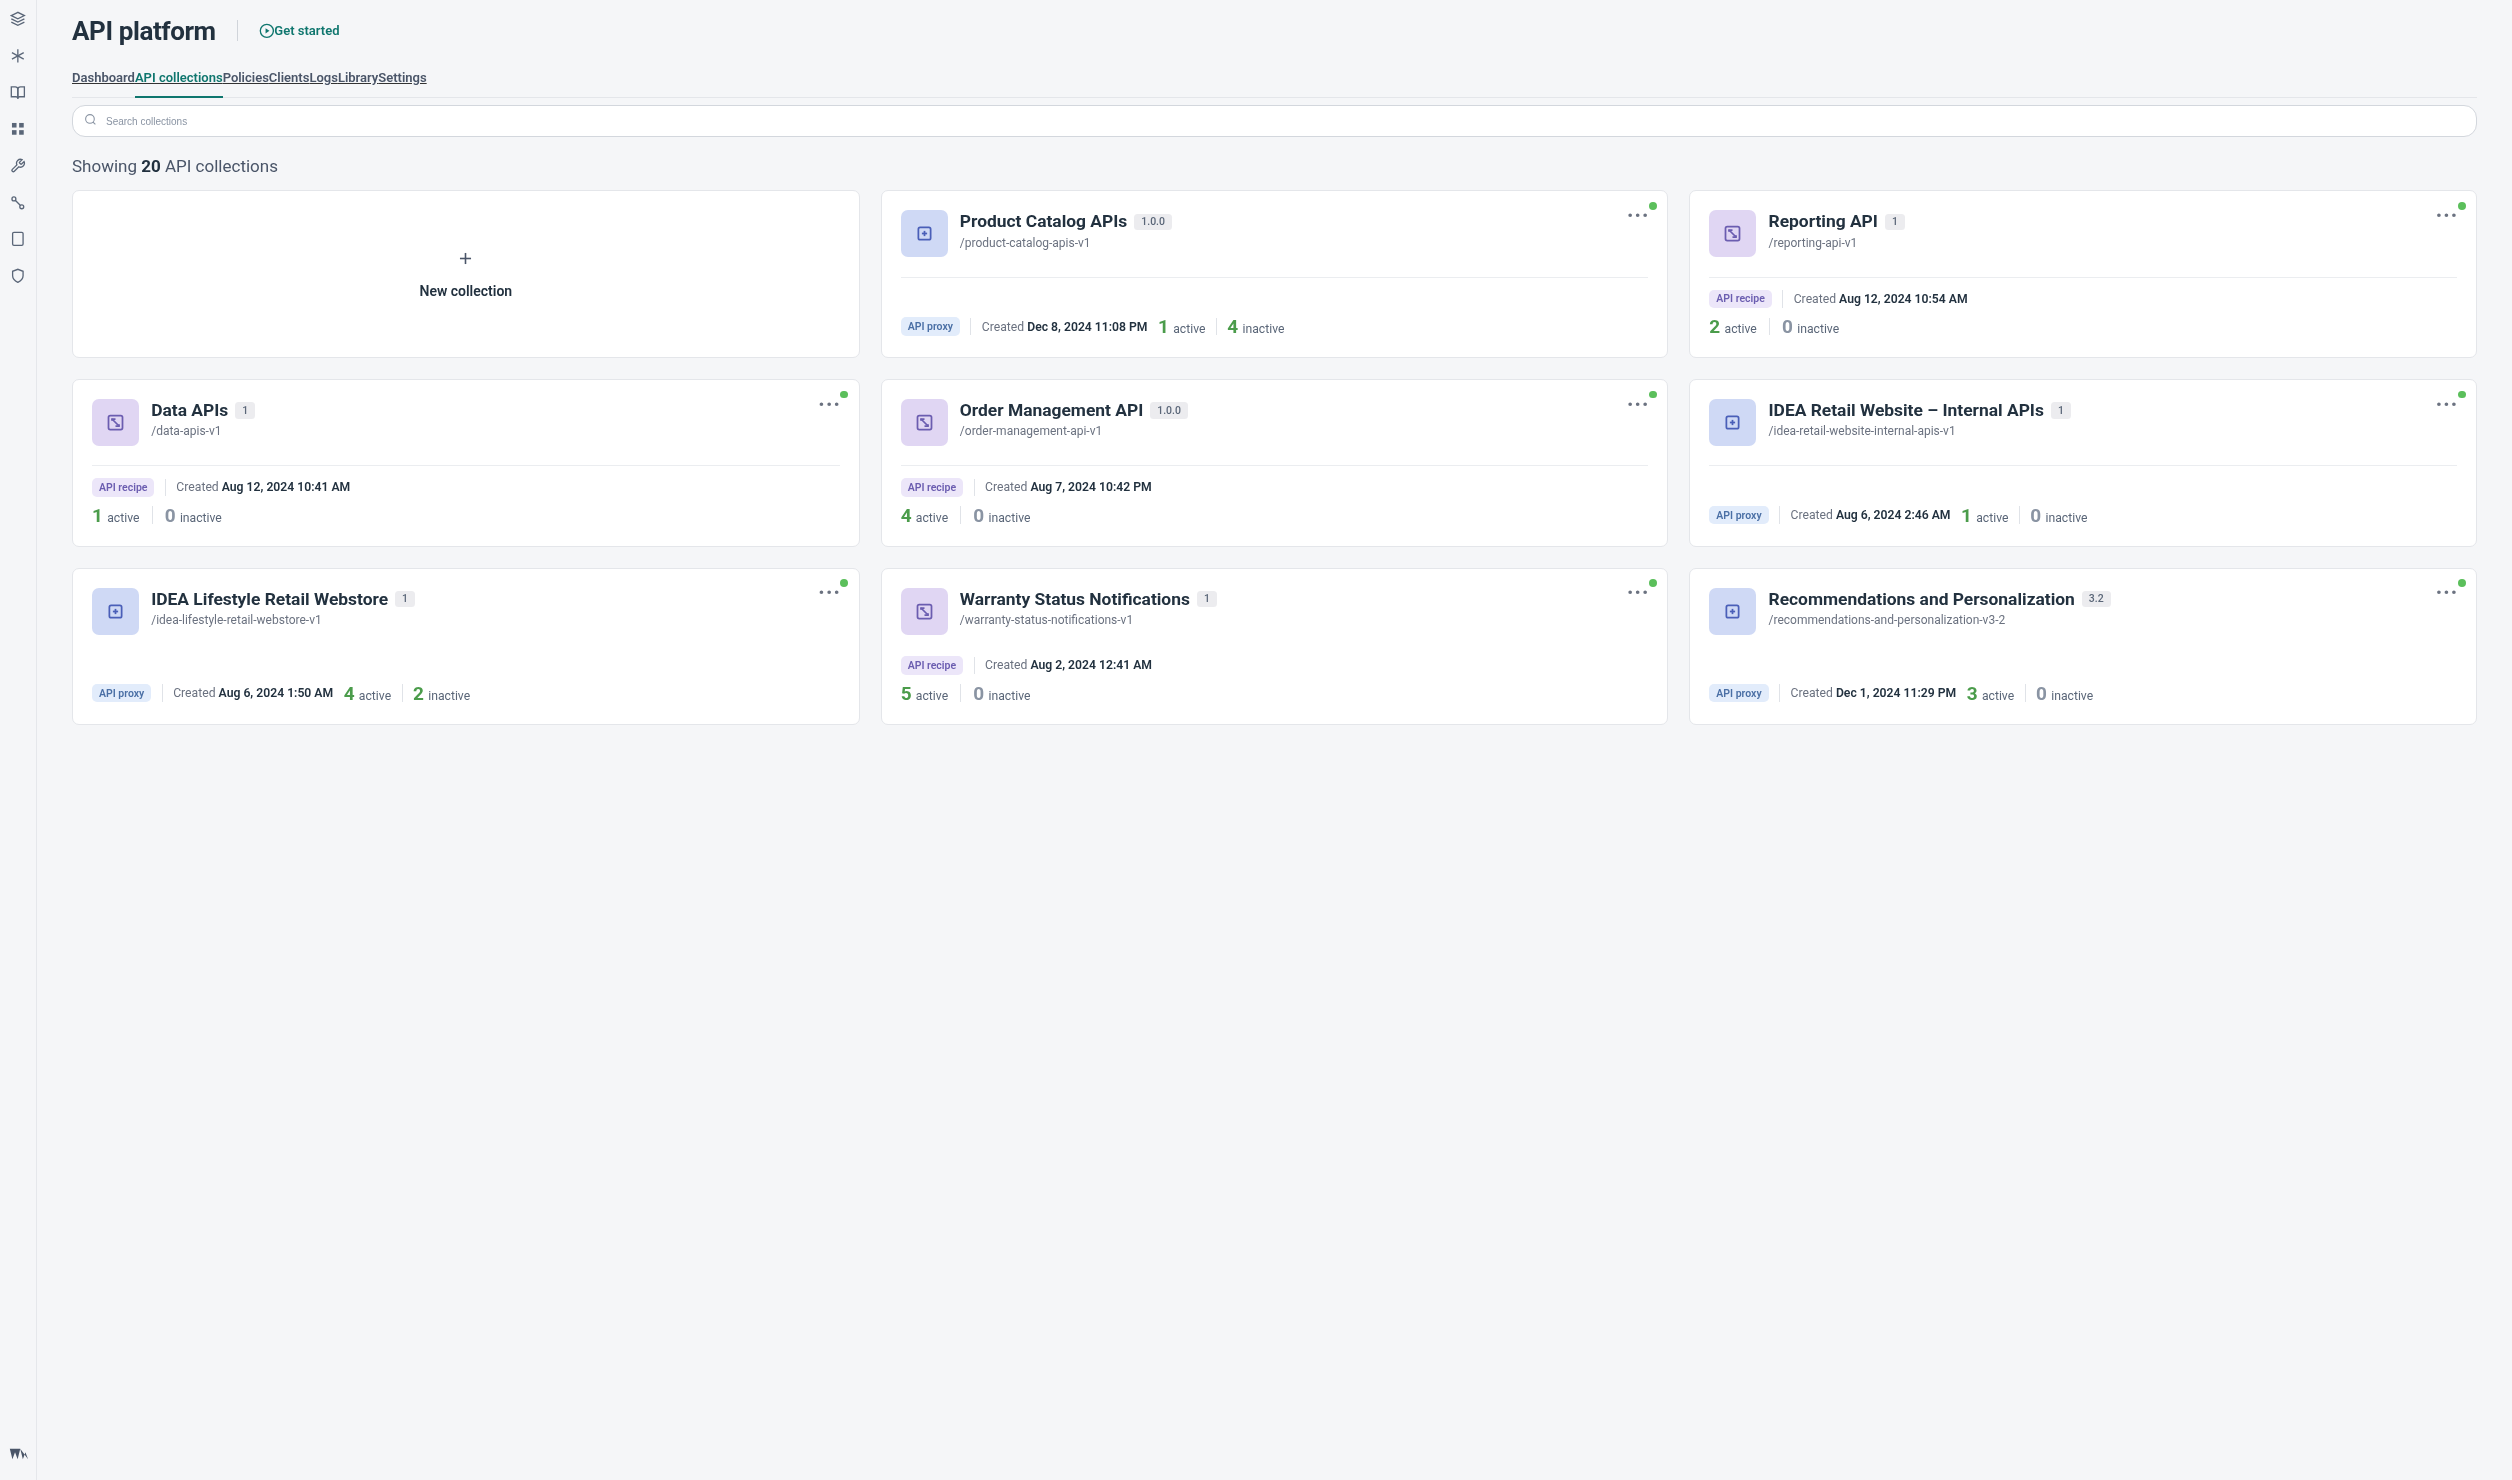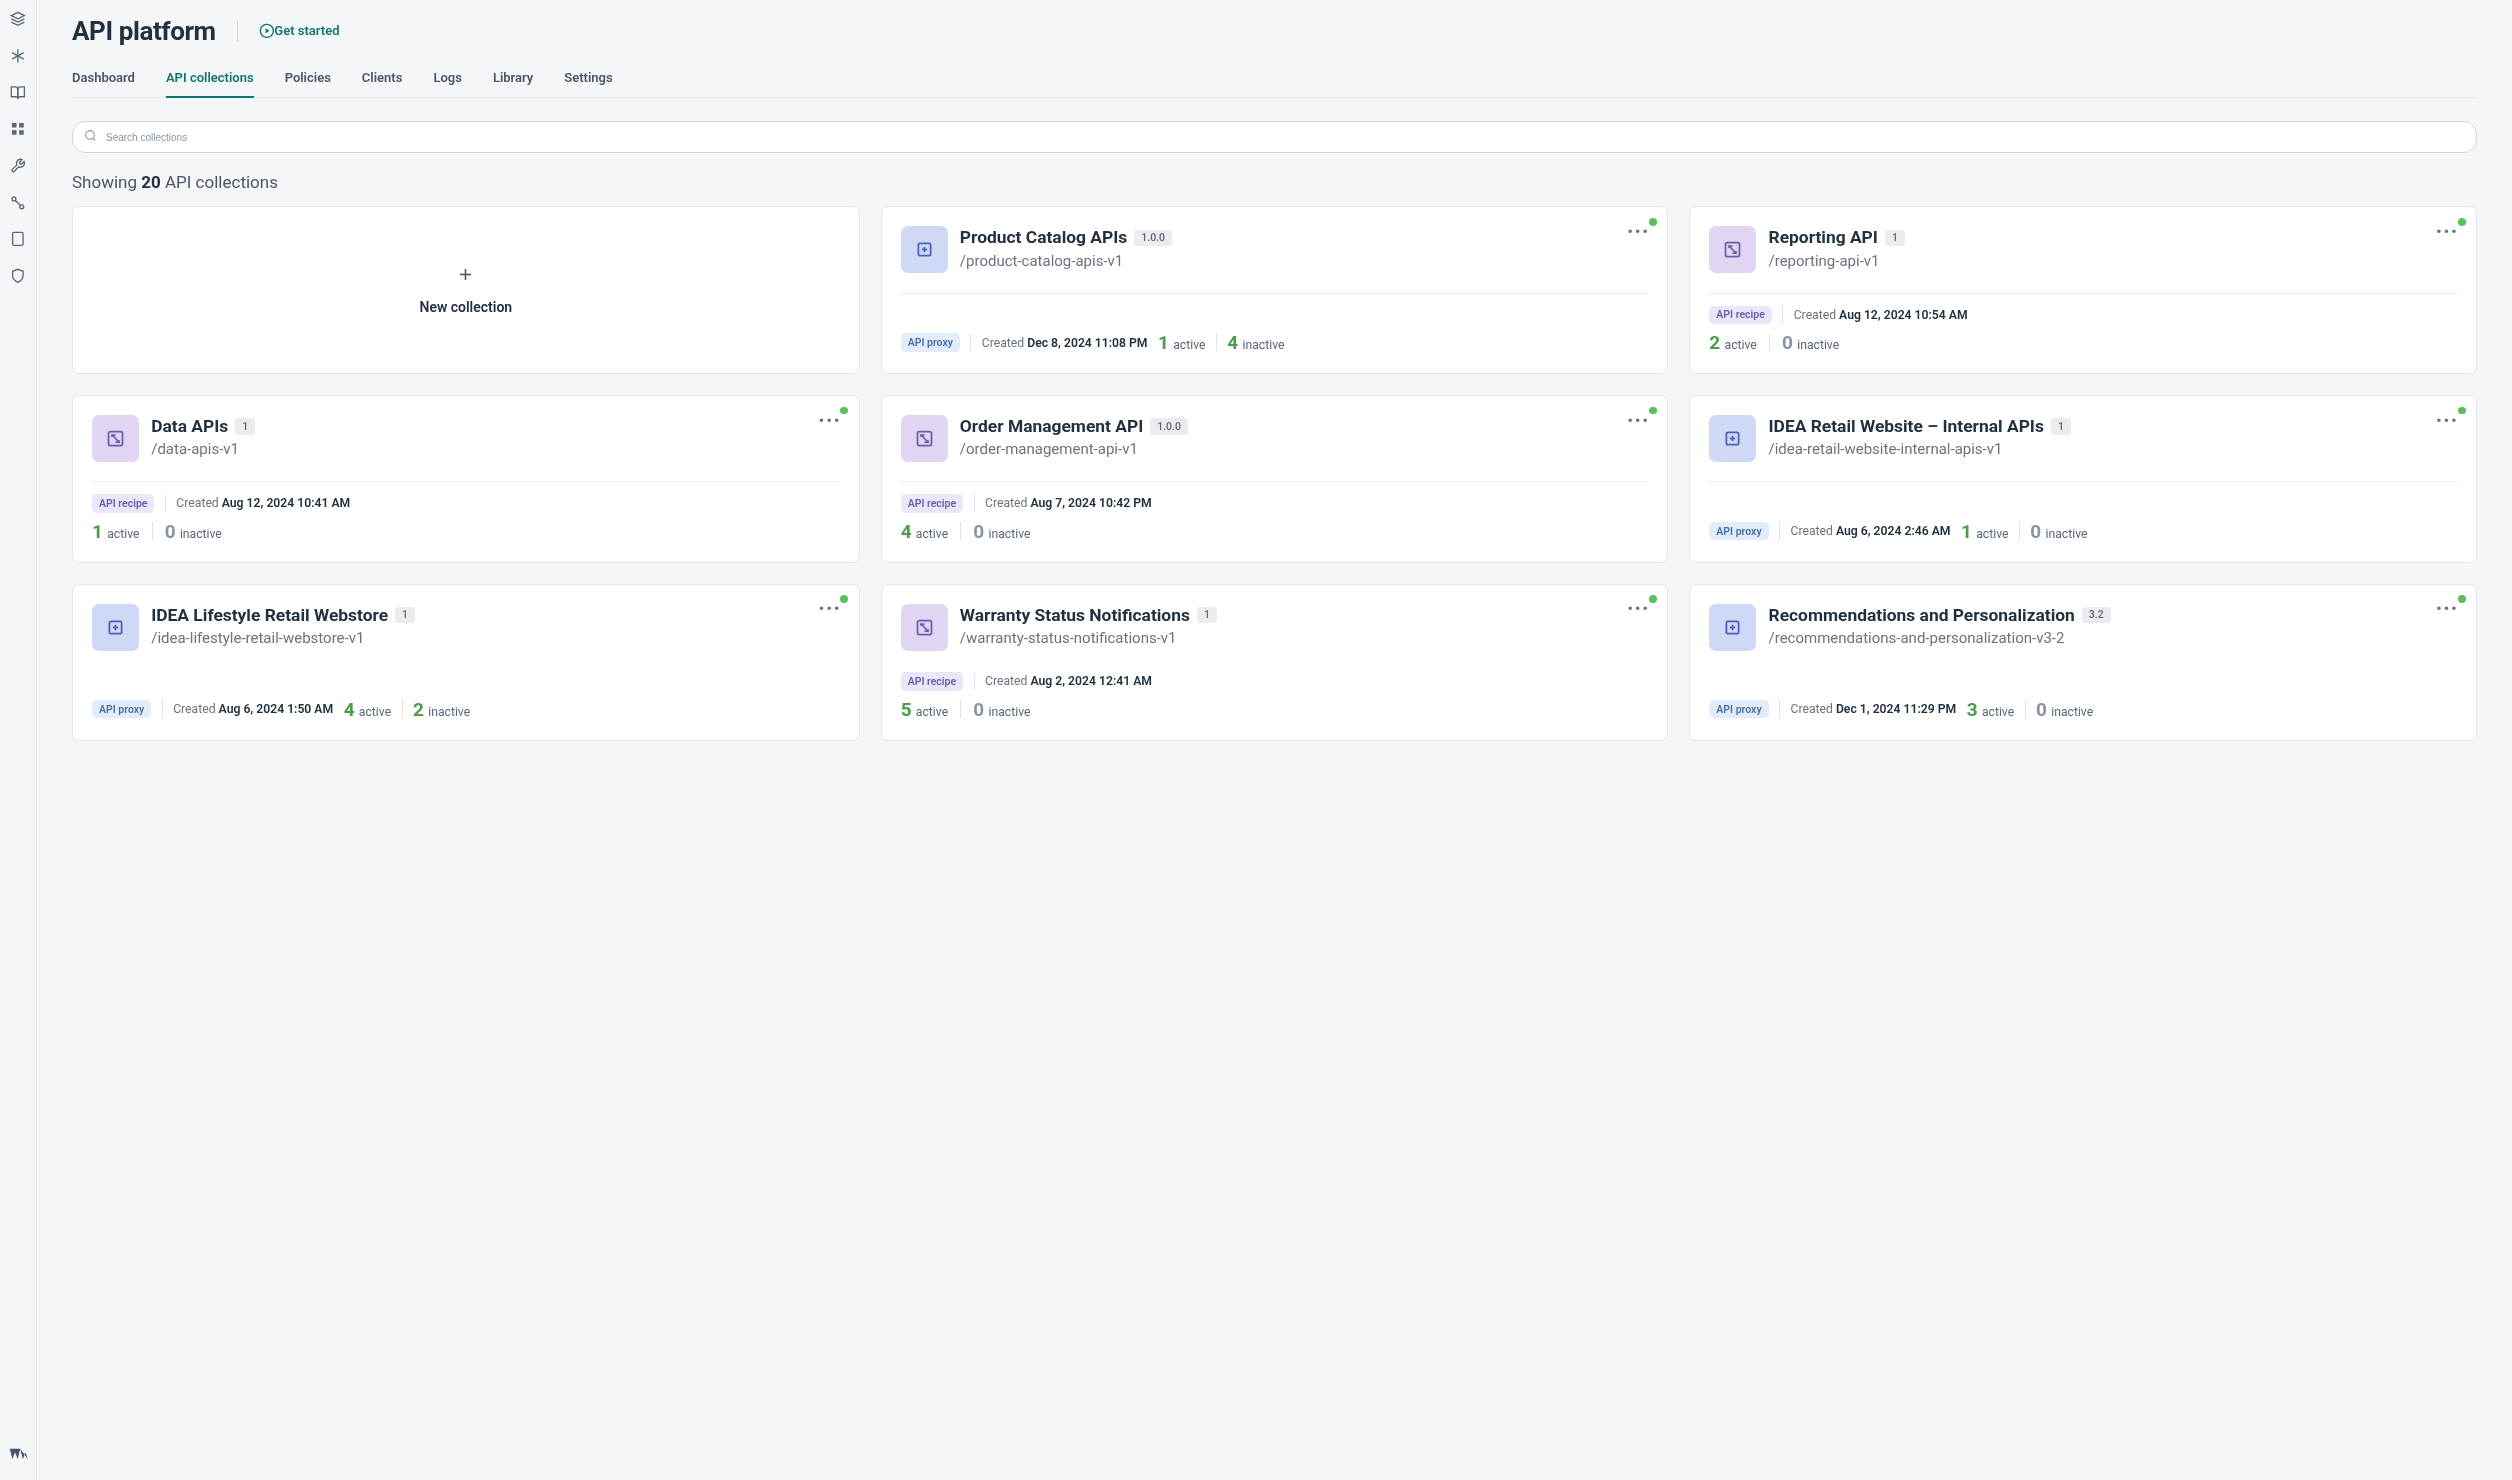--- a/index.html
+++ b/index.html
@@ -63,23 +63,23 @@
 .get-started {
   display: flex;
   align-items: center;
   color: #0f766e;
   font-weight: 600;
   font-size: 13px;
   cursor: pointer;
 }
 .tabs {
   display: flex;
-  gap: 31px;
   border-bottom: 0.9px solid #e4e6ea;
-  margin-bottom: 23px;
+  margin-bottom: 7px;
+  text-decoration: underline;
 }
 .tab {
   padding-bottom: 12.2px;
   font-size: 13px;
   font-weight: 600;
   color: #4a5568;
   cursor: pointer;
   position: relative;
 }
 .tab.active {
@@ -195,21 +195,21 @@
 }
 .version-badge {
   background: #ececef;
   color: #5a6678;
   font-size: 10.5px;
   padding: 1.7px 7px;
   border-radius: 3.5px;
   font-weight: 500;
 }
 .card-path {
-  font-size: 15px;
+  font-size: 12px;
   color: #6b7280;
   margin-top: 2.6px;
 }
 .card-hr {
   border: none;
   border-top: 0.9px solid #ebedf0;
   margin: 8.7px 0 12.2px 0;
 }
 .card-foot {
   display: flex;

